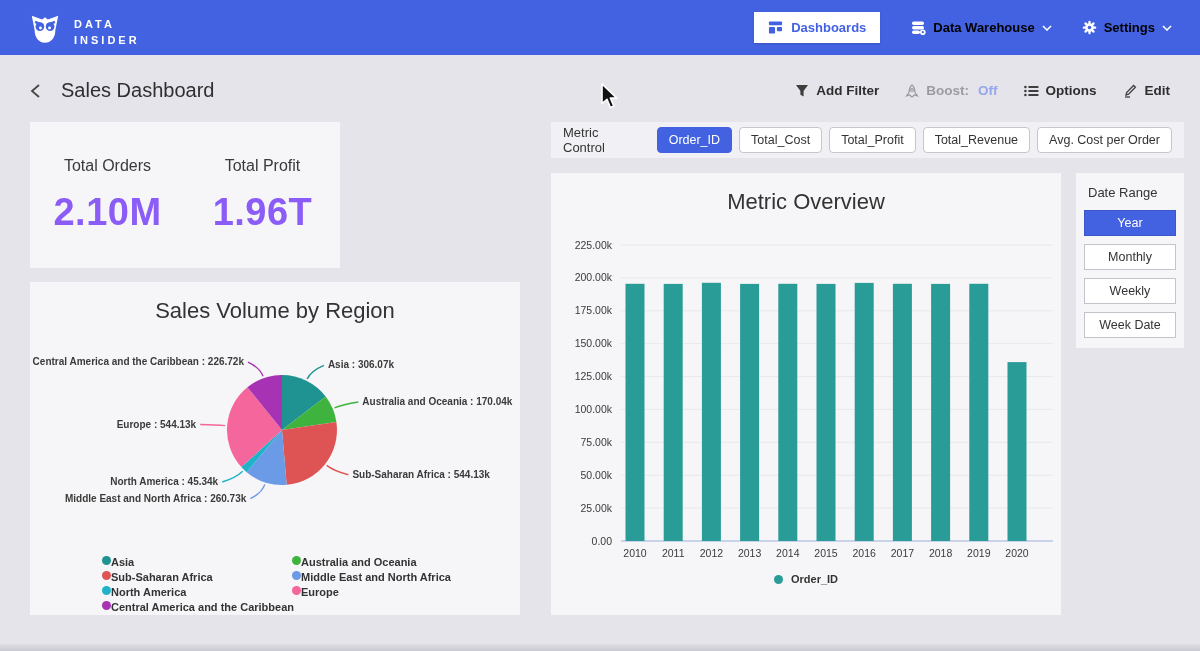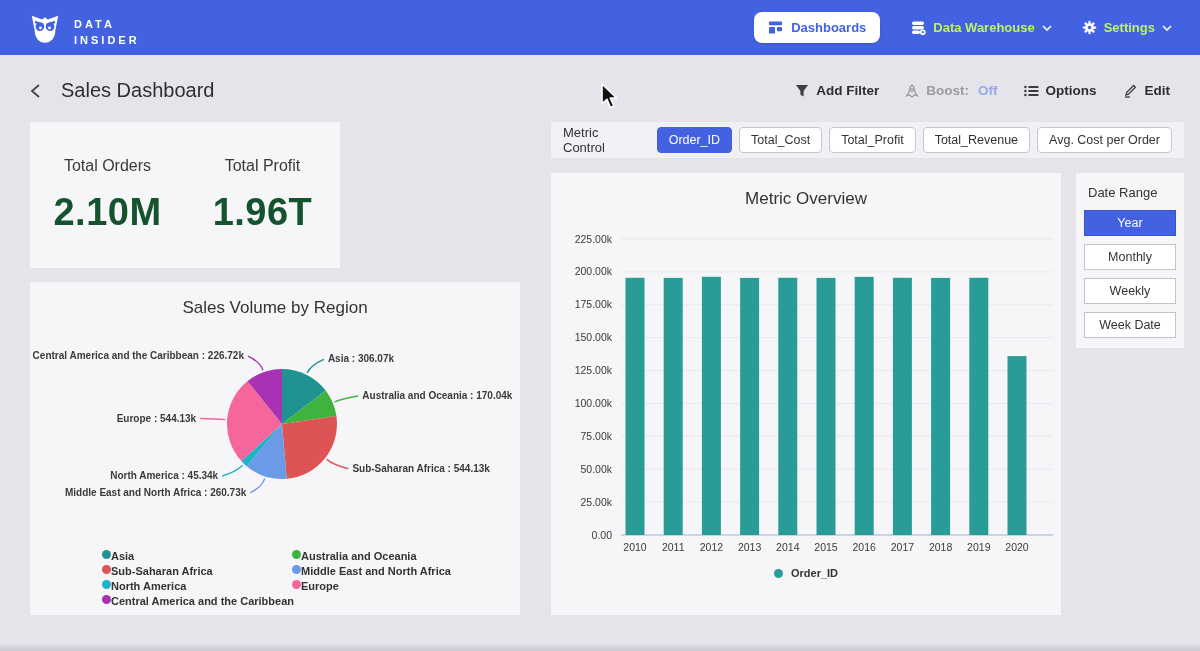--- a/index.html
+++ b/index.html
@@ -6,46 +6,46 @@
   html,body { width:1200px; height:651px; }
   body { font-family:"Liberation Sans", sans-serif; background:#e6e4eb; overflow:hidden; }
   .app { position:relative; width:1200px; height:651px; background:#e6e4eb; overflow:hidden; }
 
   
   .navbar { height:55px; background:#4262e1; display:flex; align-items:center; padding:0 28px; }
   .brand { display:flex; align-items:center; gap:12px; cursor:pointer; }
   .brand-text { color:#fff; font-size:11px; font-weight:700; letter-spacing:3px; line-height:1.45;margin-top:11px; }
   .nav-right { margin-left:auto; display:flex; align-items:center; gap:30px; }
   .nav-pill { display:flex; align-items:center; gap:8px; background:#fff; color:#4262e1;
-              border:none; border-radius:8px; padding:8px 14px; font-size:13px; font-weight:700;
+              border:none; border-radius:0; padding:8px 14px; font-size:13px; font-weight:700;
               font-family:inherit; cursor:pointer; box-shadow:0 1px 2px rgba(0,0,0,.15); }
-  .nav-item { display:flex; align-items:center; gap:7px; color:#bef264; font-size:13px; font-weight:600; cursor:pointer; }
+  .nav-item { display:flex; align-items:center; gap:7px; color:#000000; font-size:13px; font-weight:600; cursor:pointer; }
 
   
   .subheader { display:flex; align-items:center; padding:24px 30px 20px 30px; }
   .back-btn { display:flex; align-items:center; cursor:pointer; }
   .page-title { font-size:20px; font-weight:400; color:#2f2f2f; margin-left:20px;text-align:center; }
   .sub-actions { margin-left:auto; display:flex; align-items:center; gap:26px; }
   .action { display:flex; align-items:center; gap:7px; font-size:13.5px; font-weight:600; color:#2e2e2e; cursor:pointer; }
   .boost-label { color:#9b9ba1; }
   .boost-value { color:#95a8ec; margin-left:2px; }
 
   
   .main { display:flex; padding:0 30px; }
   .left-col { width:490px; flex-shrink:0; }
   .right-col { flex:1; margin-left:15px;padding-left:16px; }
 
   .kpi-row { display:flex; }
   .kpi-card { width:155px; height:146px; background:#f6f5f7; display:flex; flex-direction:column;
               align-items:center; justify-content:center; }
   .kpi-label { font-size:16px; color:#3a3a3a; }
-  .kpi-value { font-size:38px; font-weight:700; color:#14532d; margin-top:16px; letter-spacing:.5px; }
+  .kpi-value { font-size:38px; font-weight:700; color:#8b5cf6; margin-top:16px; letter-spacing:.5px; }
 
   .pie-card { margin-top:14px; width:490px; height:333px; background:#f6f5f7; overflow:hidden; }
-  .card-title { text-align:center; font-size:17px; color:#333; padding-top:16px; }
+  .card-title { text-align:center; font-size:22px; color:#333; padding-top:16px; }
   #pie-svg { display:block; margin-top:2px; overflow:visible; }
   .pie-legend { display:grid; grid-template-columns:190px auto; padding-left:64px; row-gap:3px; margin-top:0; }
   .legend-item { display:flex; align-items:flex-start; gap:0;padding-left:8px; }
   .legend-dot { width:9px; height:9px; border-radius:50%; flex-shrink:0; }
   .legend-text { font-size:11px; font-weight:700; color:#333; white-space:nowrap; }
 
   .metric-bar { height:36px; background:#f1f0f4; display:flex; align-items:center; padding:0 12px; }
   .metric-label { font-size:13px; font-weight:500; color:#333; margin-right:20px; }
   #metric-buttons { display:flex; gap:7px; }
   .chip { font-family:inherit; font-size:12.5px; font-weight:500; color:#333; background:#fff;

